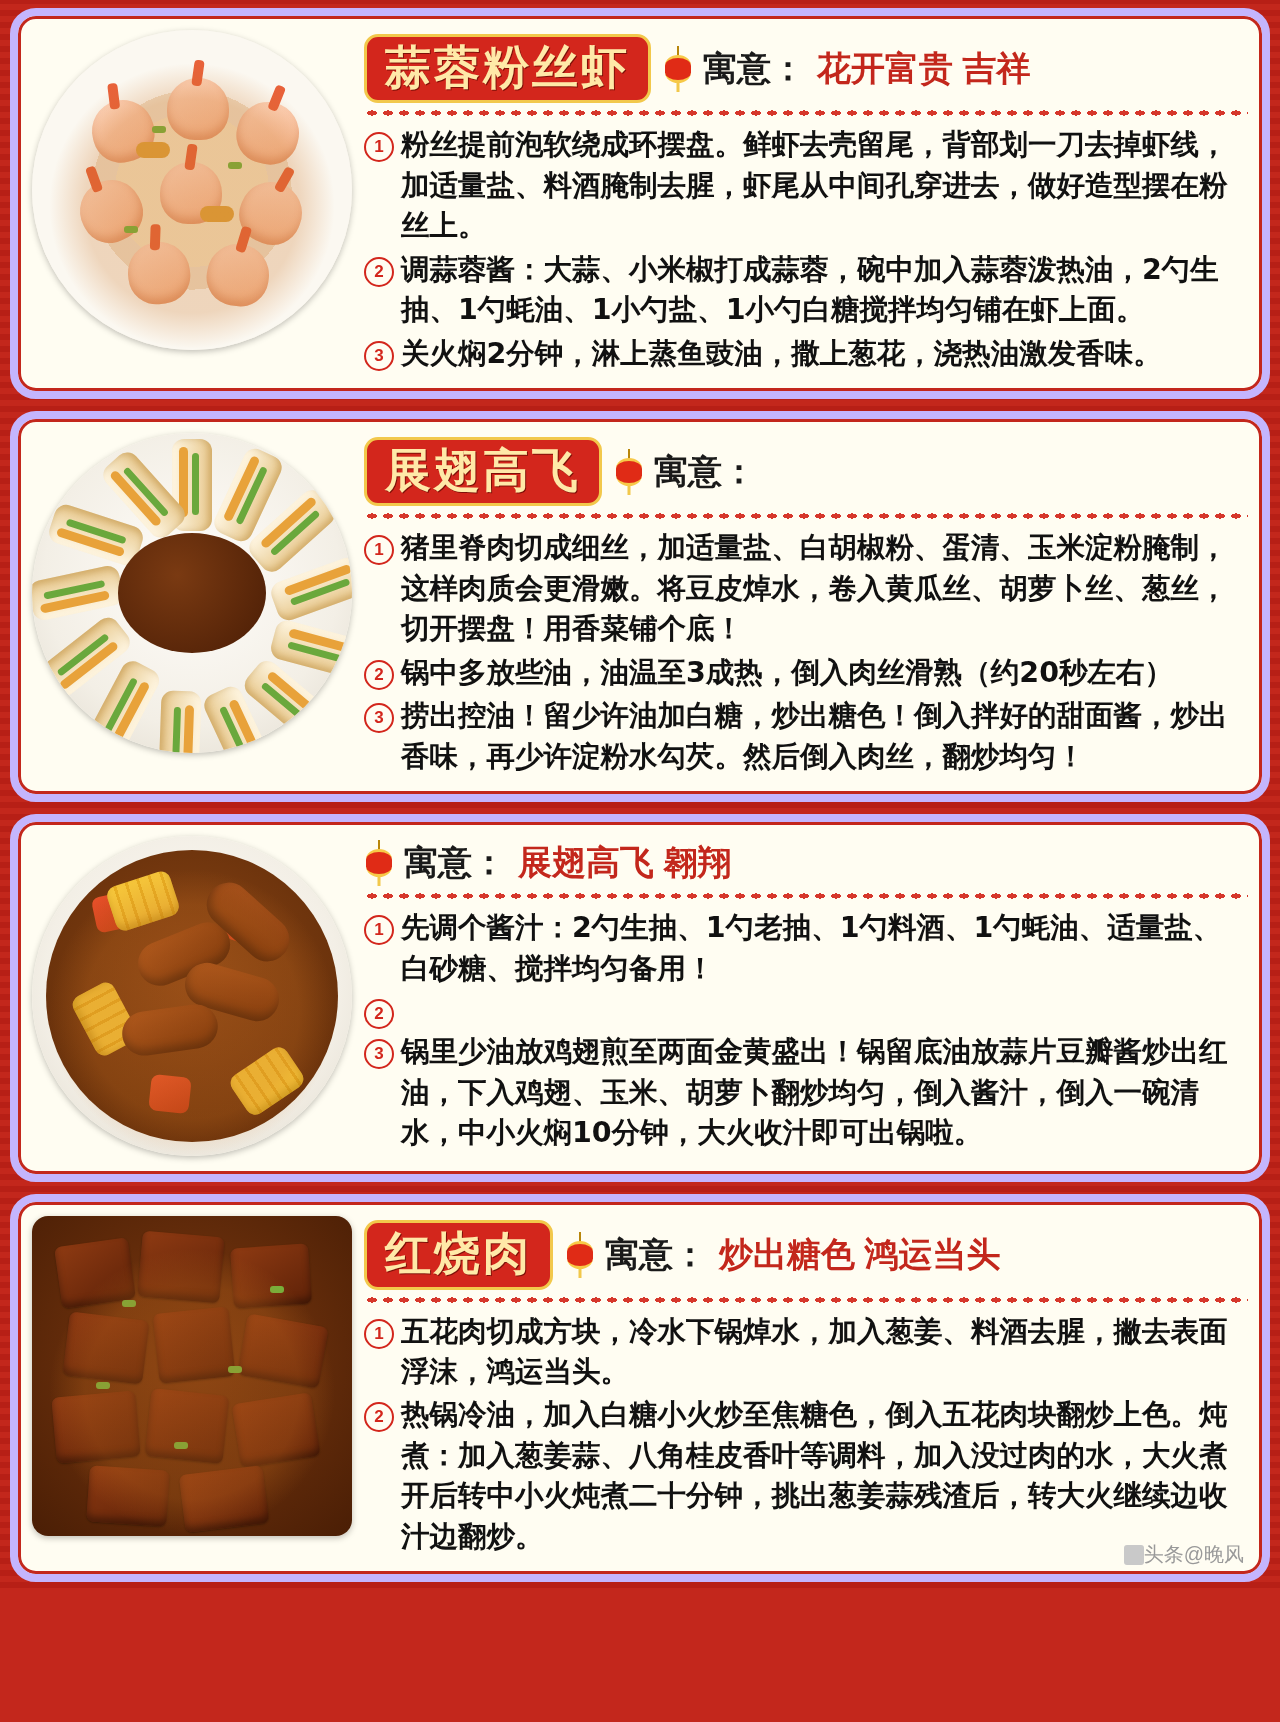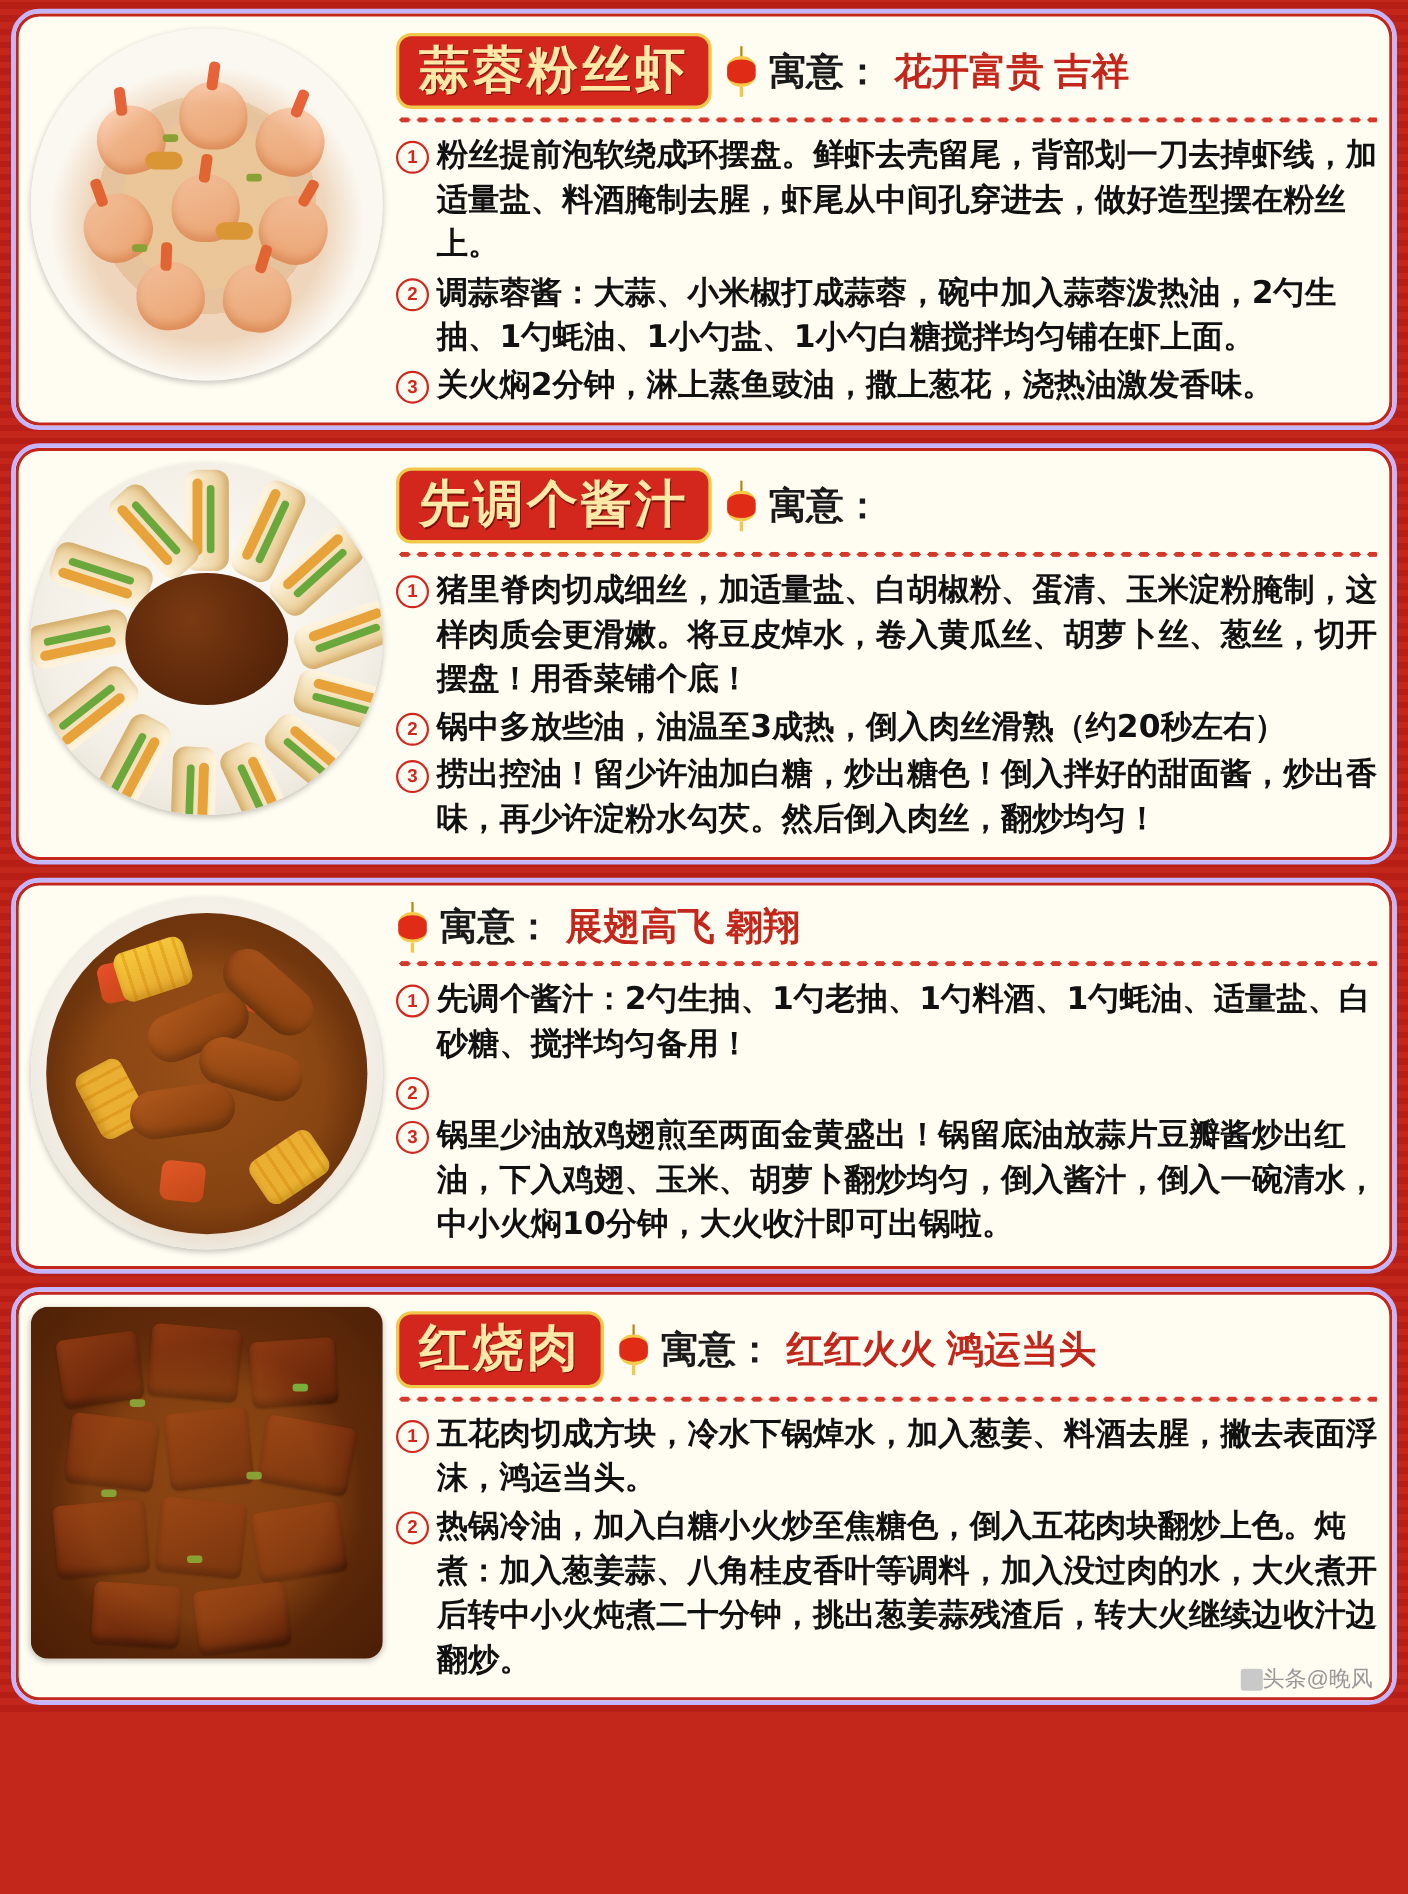--- a/index.html
+++ b/index.html
@@ -9,21 +9,21 @@
     background: #c3271c;
     font-family: "Liberation Sans", "DejaVu Sans", sans-serif;
   }
   body {
     padding: 8px 10px 0 10px;
     background:
       repeating-linear-gradient(0deg, #c3271c 0px, #c3271c 6px, #b71f16 6px, #b71f16 12px);
   }
   .card {
     background: #fffdf2;
-    border: 4px solid #c4b5fd;
+    border: 8px solid #c4b5fd;
     border-radius: 26px;
     margin-bottom: 12px;
     padding: 10px 14px 14px 10px;
     display: flex;
     align-items: flex-start;
     position: relative;
     box-shadow: 0 0 0 3px #c3271c inset;
   }
   .card-inner {
     display: flex;
@@ -297,21 +297,21 @@
           </div>
         <div class="roll" style="left:92px;top:16px;transform:rotate(318deg)">
             <i></i>
             <b></b>
           </div>
         <div class="center-meat"></div>
       </div>
     </div>
     <div class="content">
       <div class="title-row">
-        <div class="title-badge">先调个酱汁</div>
+        <div class="title-badge">展翅高飞</div>
         <div class="lantern">
           <span class="string"></span>
             <span class="body"></span>
             <span class="tassel"></span>
         </div>
         <div class="meaning-label">寓意：</div>
       </div>
       <div class="dotline"></div>
       <div class="steps">
         <div class="step">
@@ -404,21 +404,21 @@
     </div>
     <div class="content">
       <div class="title-row">
         <div class="title-badge">红烧肉</div>
         <div class="lantern">
           <span class="string"></span>
             <span class="body"></span>
             <span class="tassel"></span>
         </div>
         <div class="meaning-label">寓意：</div>
-        <div class="meaning-text">红红火火 鸿运当头</div>
+        <div class="meaning-text">炒出糖色 鸿运当头</div>
       </div>
       <div class="dotline"></div>
       <div class="steps">
         <div class="step">
           <div class="num">1</div>
           <div class="step-text">五花肉切成方块，冷水下锅焯水，加入葱姜、料酒去腥，撇去表面浮沫，鸿运当头。</div>
         </div>
         <div class="step">
           <div class="num">2</div>
           <div class="step-text">热锅冷油，加入白糖小火炒至焦糖色，倒入五花肉块翻炒上色。炖煮：加入葱姜蒜、八角桂皮香叶等调料，加入没过肉的水，大火煮开后转中小火炖煮二十分钟，挑出葱姜蒜残渣后，转大火继续边收汁边翻炒。</div>

